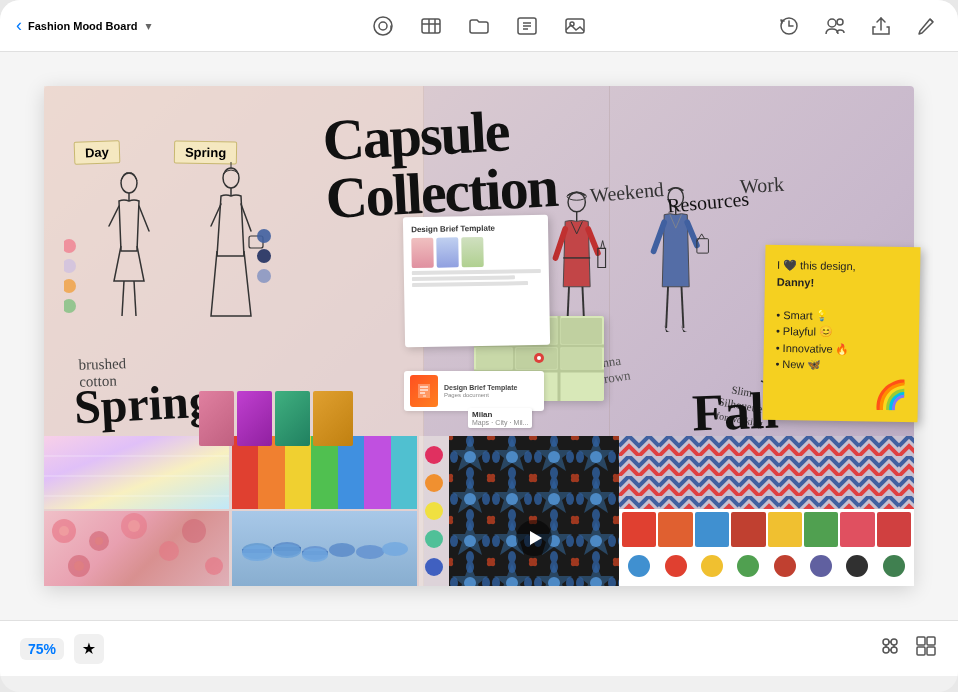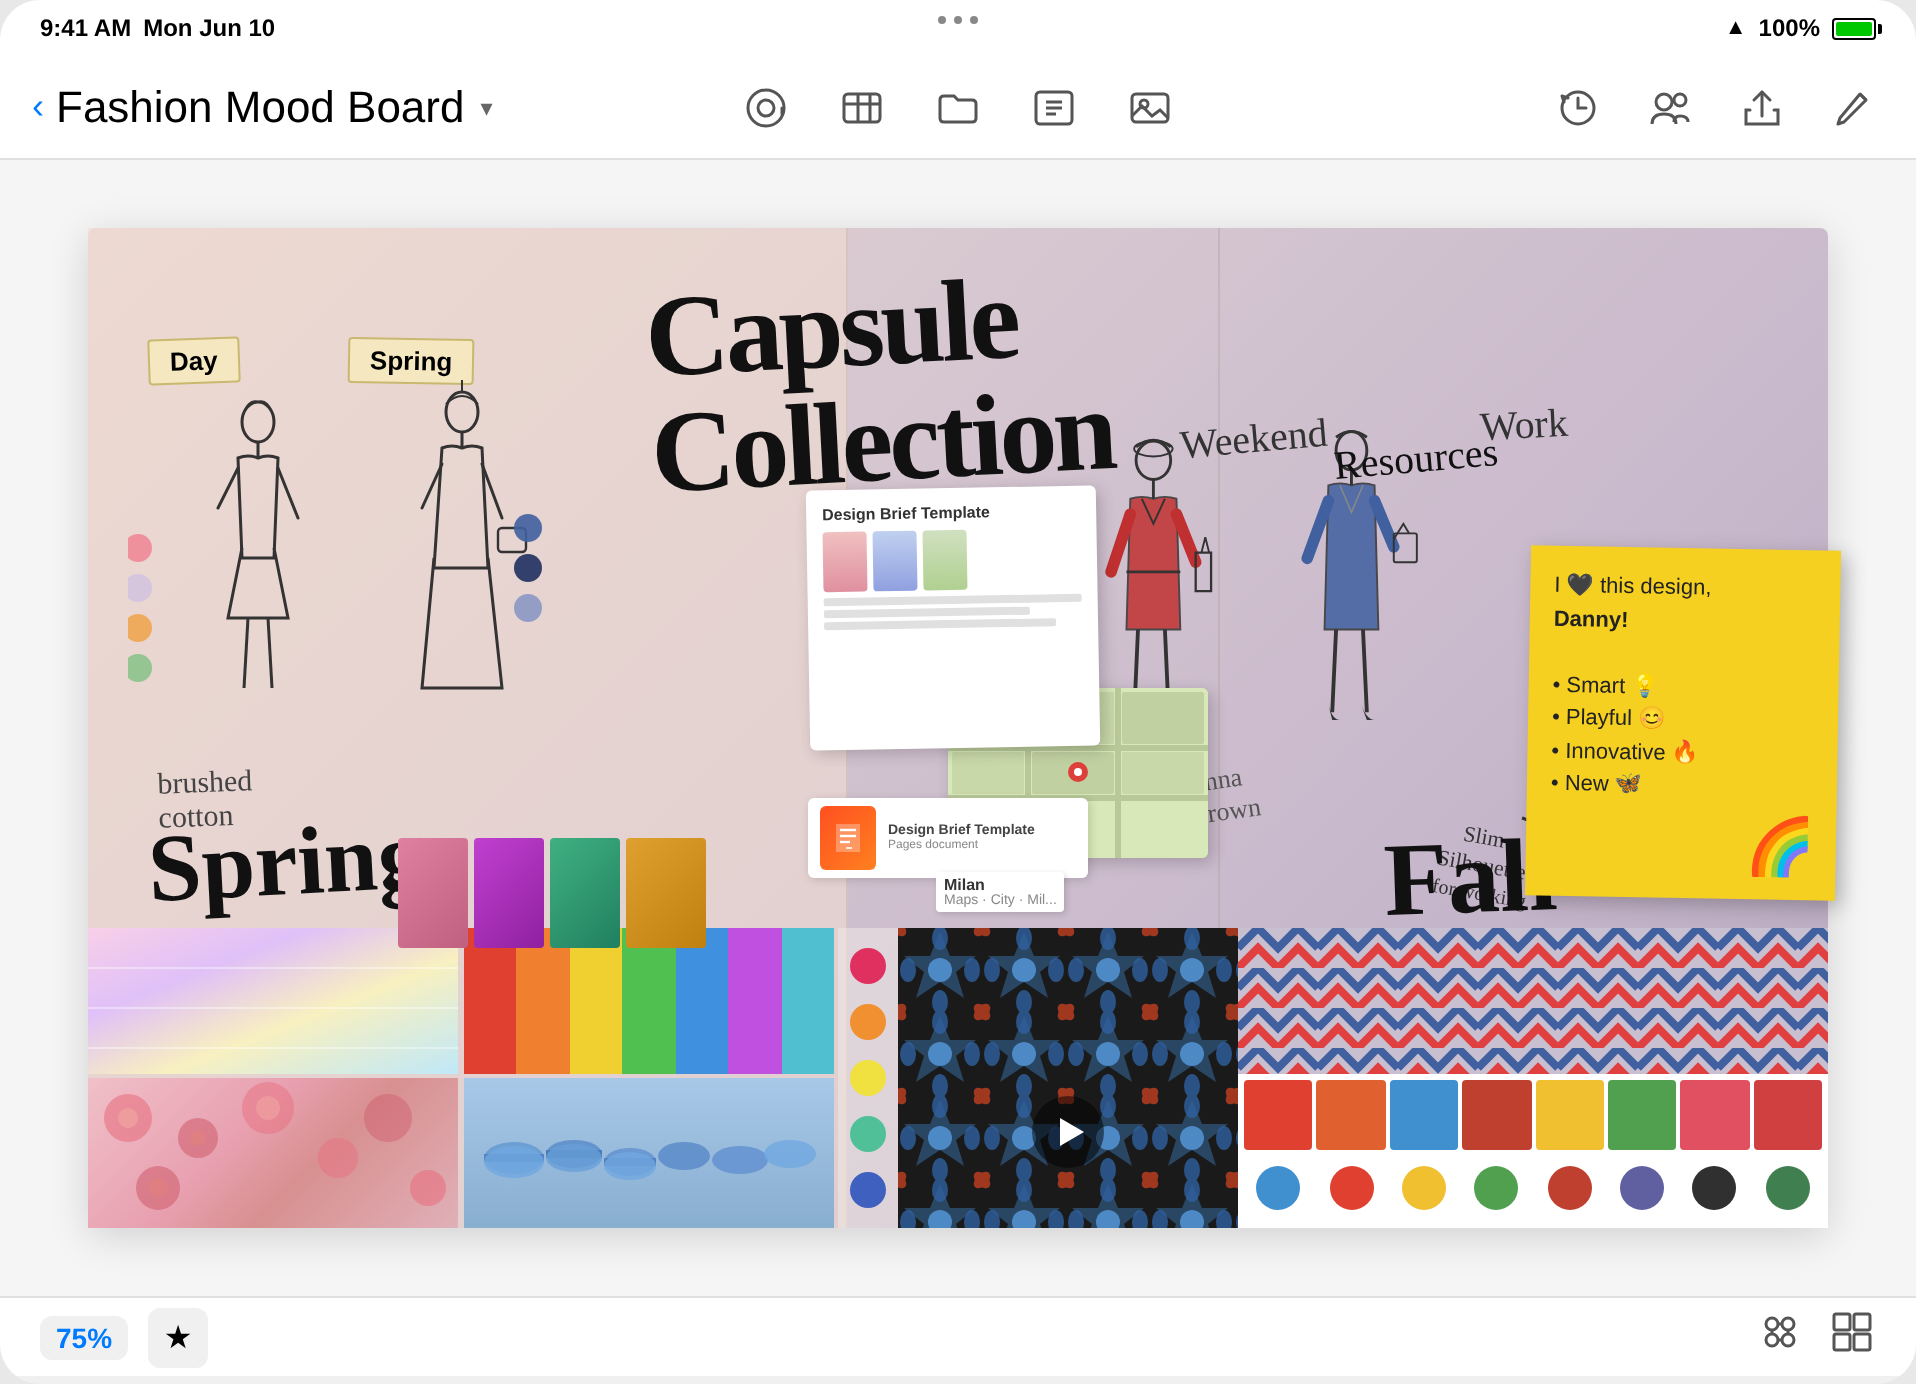--- a/index.html
+++ b/index.html
@@ -92,21 +92,21 @@
     .toolbar-right {
       display: flex; align-items: center; gap: 16px;
       margin-left: auto;
     }
     .back-btn {
       display: flex; align-items: center; gap: 2px;
       color: #007aff; font-size: 16px; cursor: pointer;
     }
     .chevron { font-size: 18px; color: #007aff; }
     .doc-title {
-      font-size: 22px; font-weight: 400; color: #000; text-align: right;
+      font-size: 11px; font-weight: 700; color: #000; text-align: right;
     }
     .dropdown-arrow { font-size: 12px; color: #666; margin-left: 2px; }
 
     .toolbar-icon {
       width: 30px; height: 30px;
       display: flex; align-items: center; justify-content: center;
       color: #444; font-size: 18px; cursor: pointer;
       border-radius: 6px;
     }
 
@@ -368,21 +368,21 @@
     
     .v-divider {
       position: absolute;
       top: 0; left: 565px;
       width: 1px; height: 100%;
       background: rgba(180,160,160,0.4);
     }
 
     
     .bottom-bar {
-      height: 40px;
+      height: 56px;
       background: white;
       display: flex;
       align-items: center;
       justify-content: space-between;
       padding: 0 20px;
       border-top: 1px solid #e0e0e0;
     }
     .bottom-left { display: flex; align-items: center; gap: 10px; }
     .zoom-level {
       font-size: 14px; font-weight: 600; color: #007aff;
@@ -397,38 +397,20 @@
     .bottom-right { display: flex; align-items: center; gap: 12px; }
     .bottom-icon {
       font-size: 20px; color: #555; cursor: pointer;
     }
   </style>
 </head>
 <body>
 
 <div class="ipad-frame">
 
-  <div class="status-bar">
-    <div class="status-left">
-      <span>9:41 AM</span>
-      <span>Mon Jun 10</span>
-    </div>
-    <div class="three-dots">
-      <div class="dot"></div>
-      <div class="dot"></div>
-      <div class="dot"></div>
-    </div>
-    <div class="status-right">
-      <span class="wifi-icon">▲</span>
-      <span>100%</span>
-      <div class="battery-icon">
-        <div class="battery-fill"></div>
-      </div>
-    </div>
-  </div>
 
   <div class="toolbar">
     <div class="toolbar-left">
       <div class="back-btn">
         <span class="chevron">‹</span>
       </div>
       <span class="doc-title">Fashion Mood Board</span>
       <span class="dropdown-arrow">▾</span>
     </div>
     <div class="toolbar-center">

